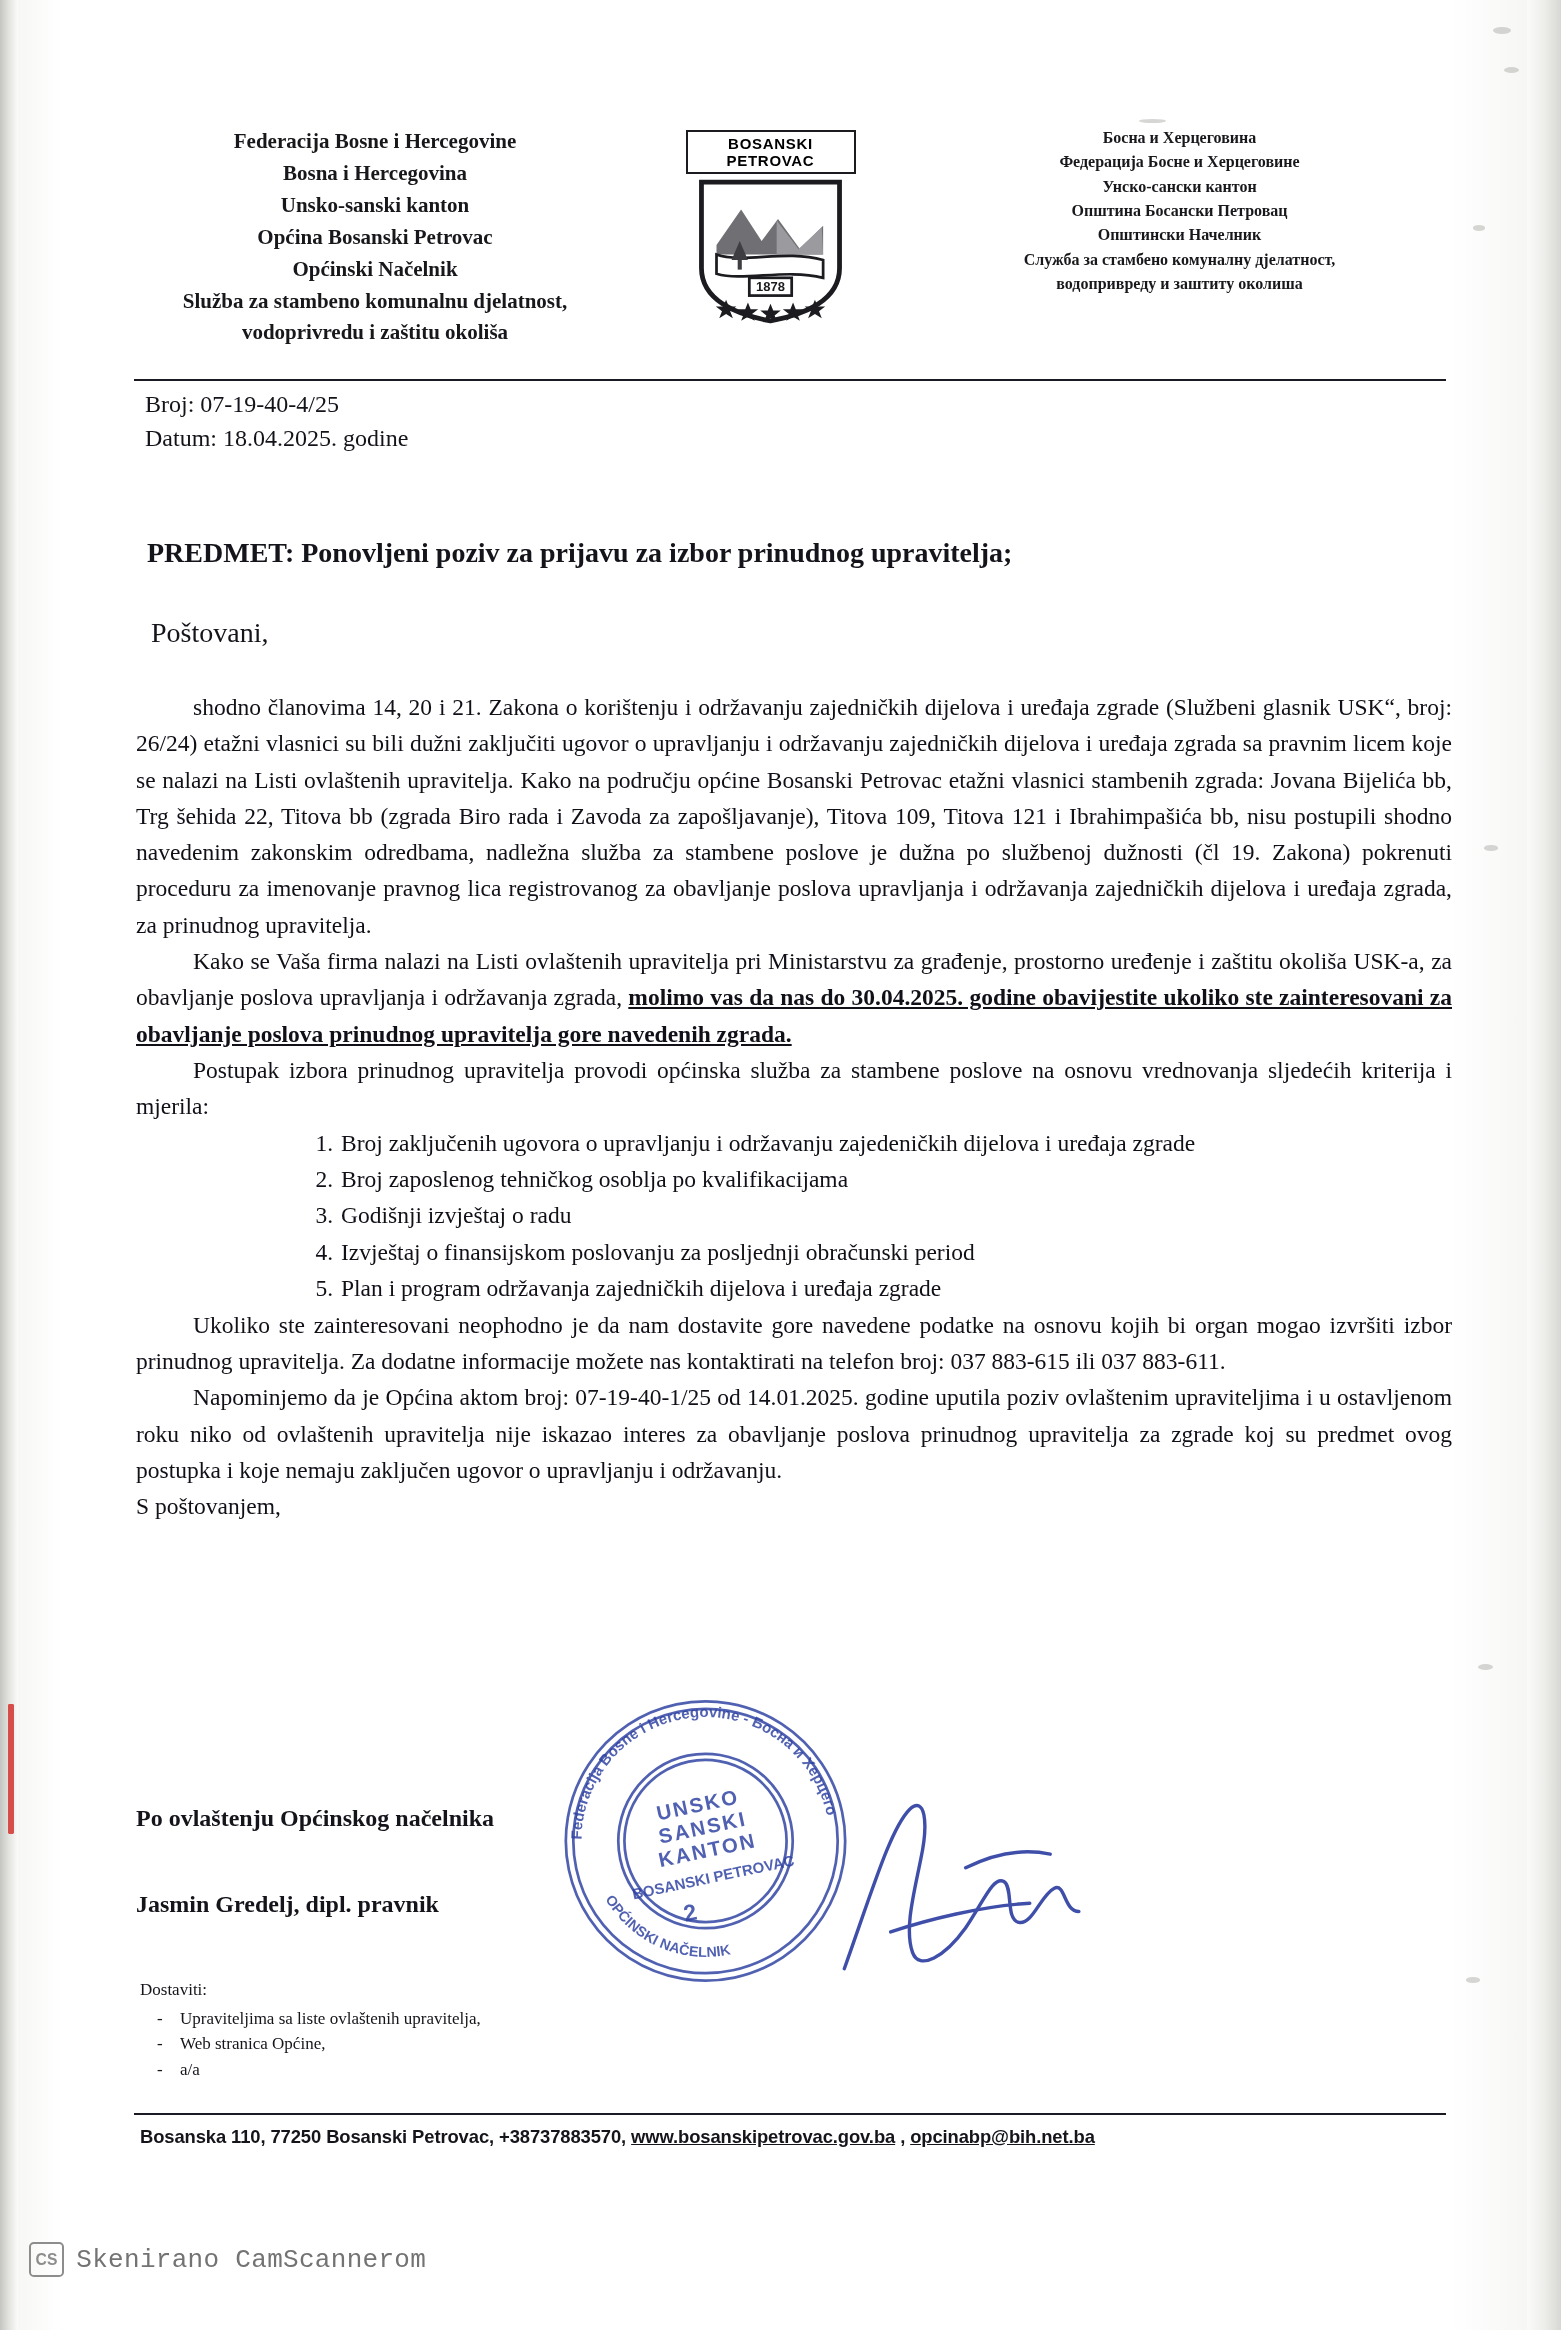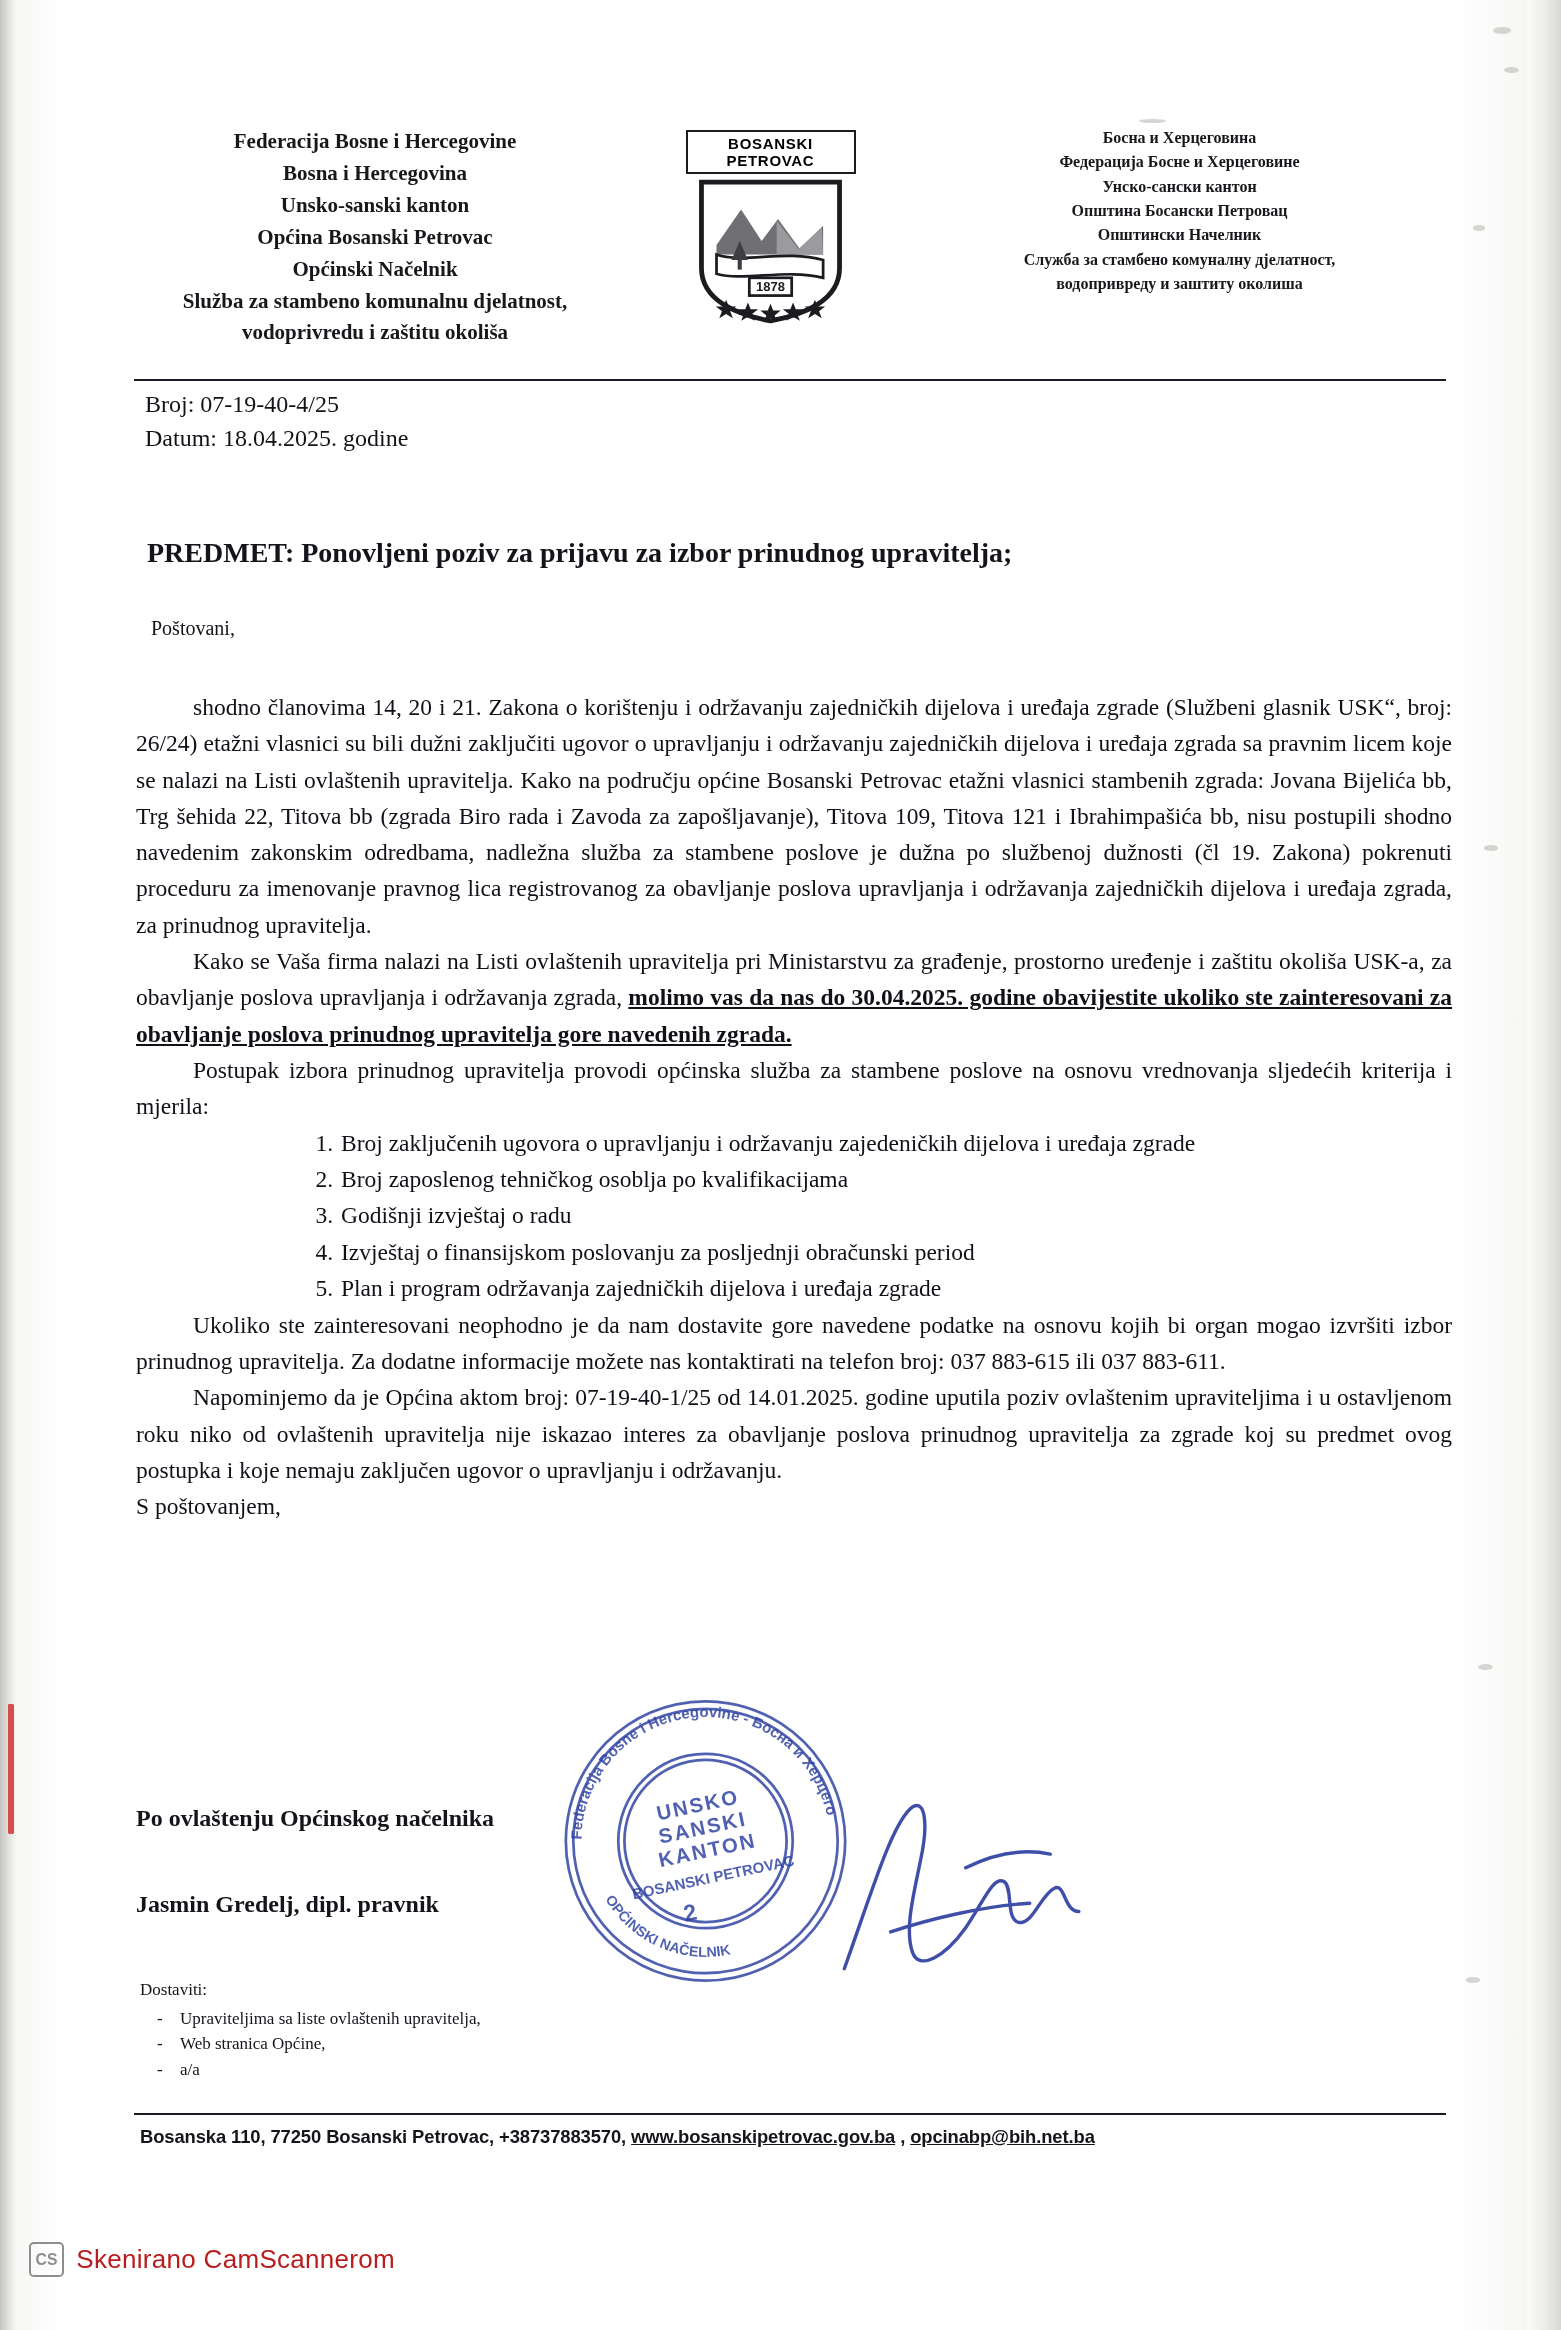--- a/index.html
+++ b/index.html
@@ -108,21 +108,21 @@
   .subject {
     position: absolute;
     left: 147px; top: 537px;
     font-size: 28px;
     font-weight: bold;
     color: #14141b;
   }
   .salutation {
     position: absolute;
     left: 151px; top: 617px;
-    font-size: 20px;
+    font-size: 28px;
     color: #14141b;
   }
   .body {
     position: absolute;
     left: 136px;
     top: 689px;
     width: 1316px;
     font-size: 23.5px;
     line-height: 1.545;
     text-align: justify;
@@ -236,23 +236,23 @@
     width: 31px; height: 31px;
     border: 2px solid #8d8d8d;
     border-radius: 4.8px;
     font-family: "Liberation Sans", sans-serif;
     font-size: 15.7px;
     font-weight: bold;
     color: #8d8d8d;
     display: flex; align-items: center; justify-content: center;
   }
   .cs-text {
-    font-family: Liberation Sans, sans-serif;
+    font-family: Liberation Mono, monospace;
     font-size: 26px;
-    color: #b91c1c;
+    color: #737373;
     letter-spacing: 0.3px;
   }
 
   
   .speck { position: absolute; background: #b5b5b0; opacity: .55; border-radius: 50%; }
 </style>
 </head>
 <body>
 
 <div class="page">

